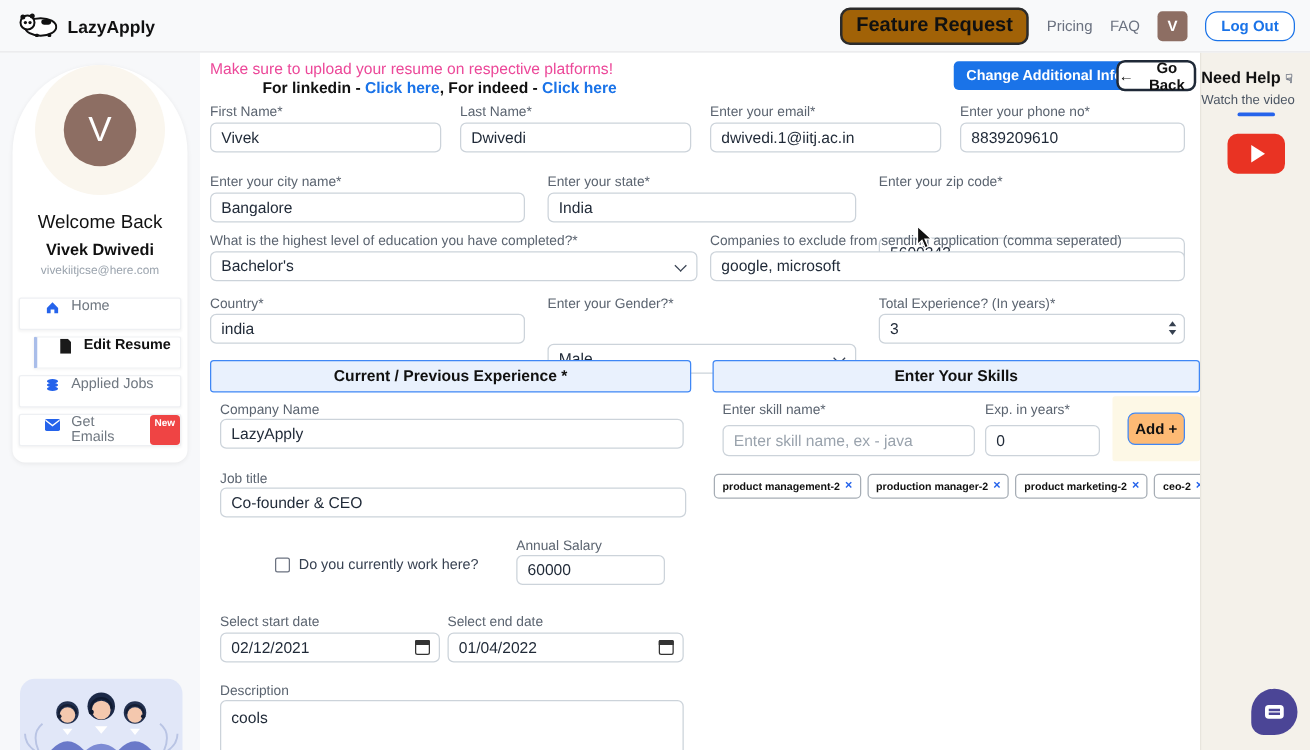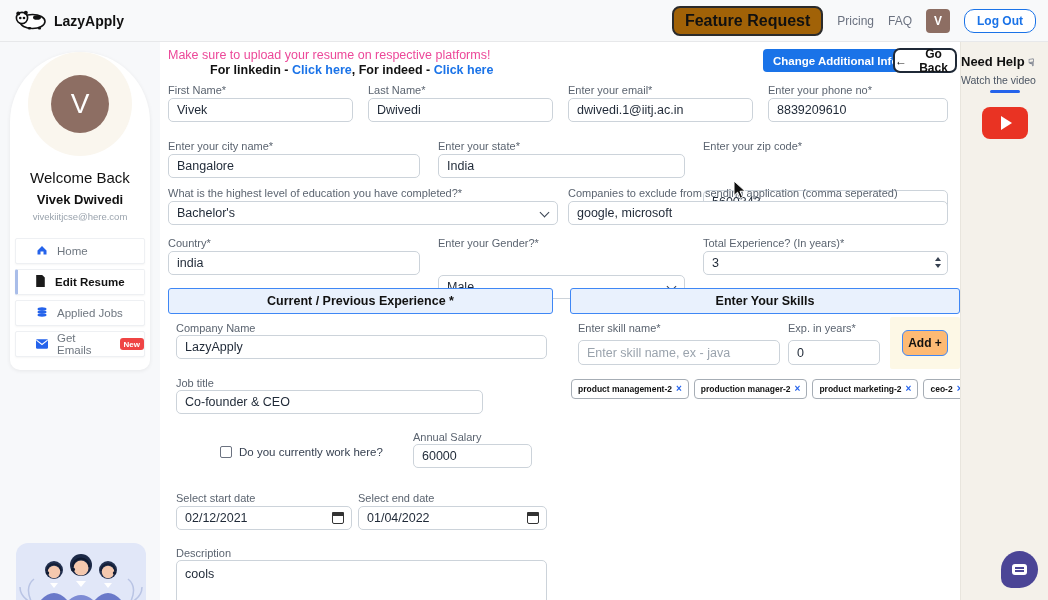--- a/index.html
+++ b/index.html
@@ -32,24 +32,24 @@
                   box-shadow:0 1px 4px rgba(0,0,0,.07); padding-bottom:8px; }
   .arch { width:104px; height:104px; margin:10px auto 0; border-radius:50%; background:#faf6ee;
           display:flex; align-items:center; justify-content:center; }
   .avatar-circle { width:58px; height:58px; border-radius:50%; background:var(--avatar_brown); color:#fff;
                    font-size:28px; display:flex; align-items:center; justify-content:center; }
   .welcome { margin-top:13px; text-align:center; font-size:15px; color:#111; font-weight:500; }
   .username { margin-top:6px; text-align:center; font-size:13px; font-weight:700; color:#111; }
   .useremail { margin-top:4px; text-align:center; font-size:9.5px; color:#9aa3ad; }
   .nav { margin-top:16px; padding:0 5px; }
   .nav-item { height:26px; background:#fff; border:1px solid #eef0f3; border-radius:2px; margin-bottom:5px;
-              display:flex; align-items:center; padding-left:20px; gap:9px; box-shadow:0 1px 2px rgba(0,0,0,.04);
+              display:flex; padding-left:20px; gap:9px; box-shadow:0 1px 2px rgba(0,0,0,.04);
               cursor:pointer; }
   .nav-item .nav-label { font-size:11.5px; color:#6f7780; }
-  .nav-item.active { border-left:3px solid #a9bde9; padding-left:17px; }
+  .nav-item.active { border-left:3px solid #a9bde9; padding-left:17px;margin-left:12px; }
   .nav-item.active .nav-label { color:#111; font-weight:700; }
   .badge { background:var(--badge_red); color:#fff; font-size:8px; font-weight:700; border-radius:3px; padding:1.5px 4px; }
   .illus-card { position:absolute; left:16px; top:501px; width:130px; height:80px; background:#e1e7f8;
                 border-radius:12px; overflow:hidden; }
 
   
   .abs { position:absolute; }
   .flabel { font-size:11px; color:#5b6470; }
   .tin { border:1px solid #ccd3da; border-radius:5px; height:24px; font-size:12.5px; color:#1f2937;
          padding:0 8px; font-family:inherit; background:#fff; width:100%; outline:none; }
@@ -265,21 +265,21 @@
           <i class="dn"></i>
         </span>
     </div>
 
     <div class="abs panel-header" style="left:8px; top:246px; width:385px;">Current / Previous Experience *</div>
 
     <div class="abs flabel" style="left:16px; top:280px;">Company Name</div>
     <input class="abs tin" style="left: 16px; top: 293px; width: 371px;" value="LazyApply">
 
     <div class="abs flabel" style="left:16px; top:335px;">Job title</div>
-    <input class="abs tin" style="left: 16px; top: 348px; width: 307px;" value="Co-founder &amp; CEO">
+    <input class="abs tin" style="left: 16px; top: 348px; width: 373px;" value="Co-founder &amp; CEO">
 
     <div class="abs" style="left:16px; top:404px; display:flex; align-items:center; gap:7px;margin-left:44px;">
       <span class="checkbox"></span>
       <span class="cb-label">Do you currently work here?</span>
     </div>
 
     <div class="abs flabel" style="left:253px; top:389px;">Annual Salary</div>
     <input class="abs tin" style="left: 253px; top: 402px; width: 119px;" value="60000">
 
     <div class="abs flabel" style="left:16px; top:450px;">Select start date</div>

